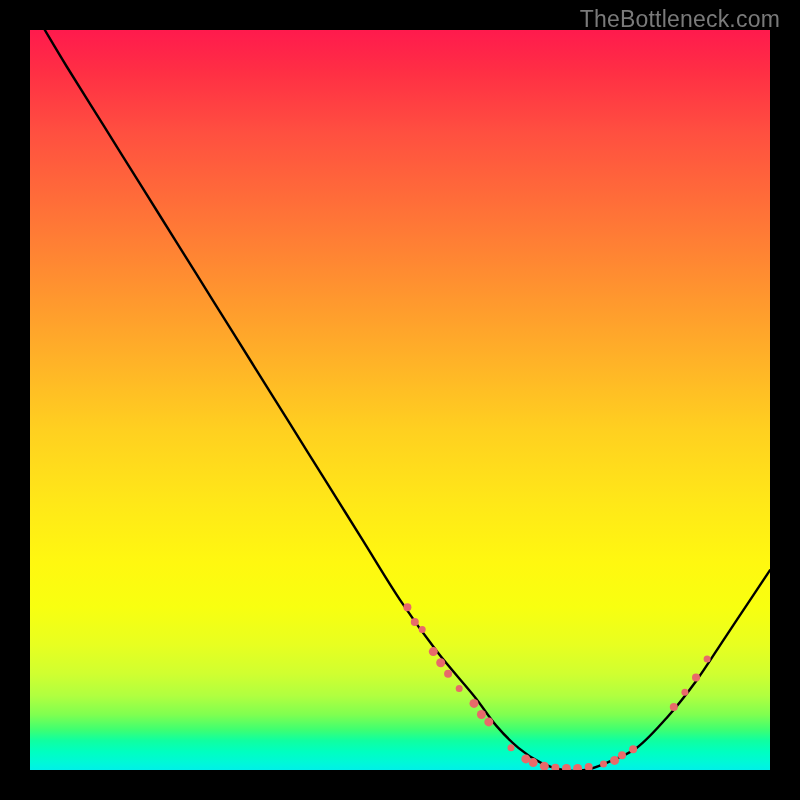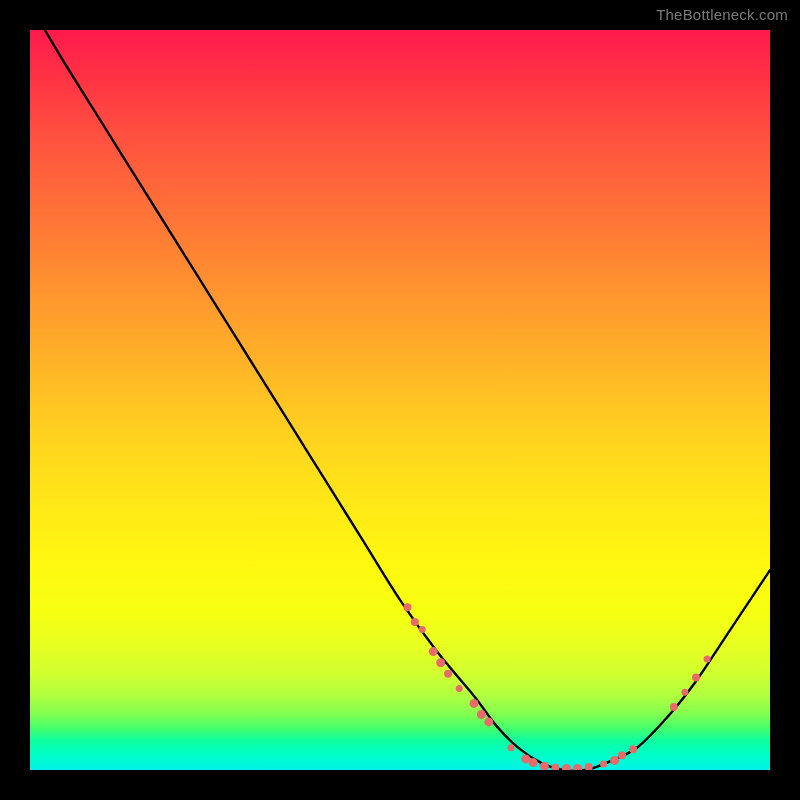--- a/index.html
+++ b/index.html
@@ -41,23 +41,23 @@
       #40ff70 94.5%,
       #10ffa0 96%,
       #00ffc0 97.5%,
       #00f8d8 99%,
       #00f0e8 100%
     );
   }
   .watermark {
     position: absolute;
     top: 6px;
-    right: 12px;
+    right: 20px;
     color: #7a7a7a;
-    font-size: 15px;
+    font-size: 23px;
     font-weight: 500;
     letter-spacing: 0.2px;
   }
   svg.curve {
     position: absolute;
     left: 30px;
     top: 30px;
     width: 740px;
     height: 740px;
     pointer-events: none;

